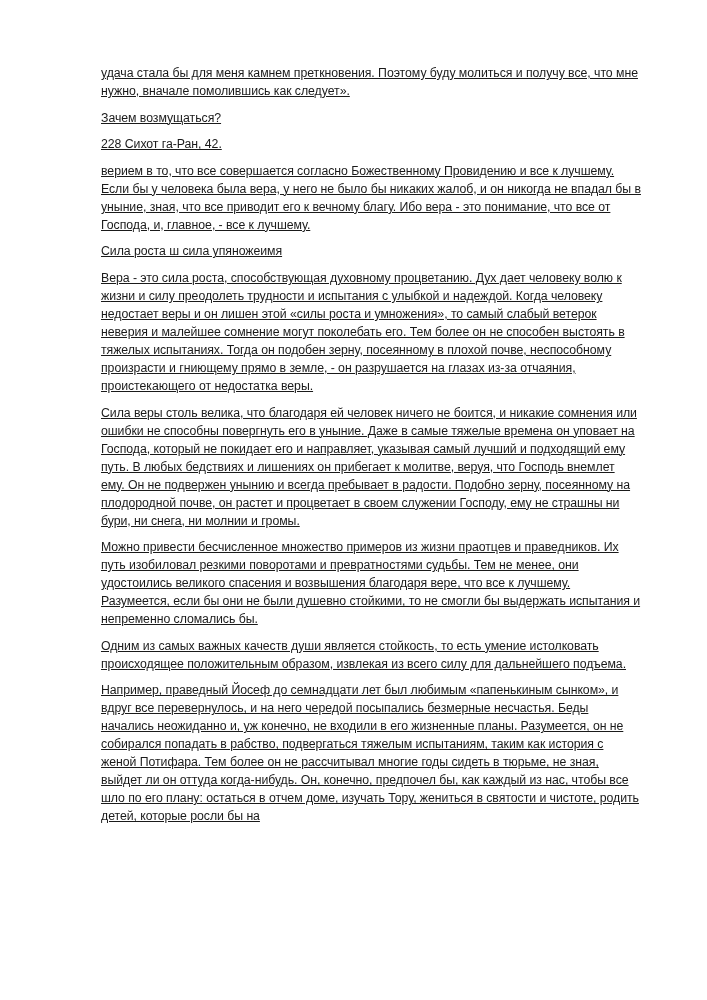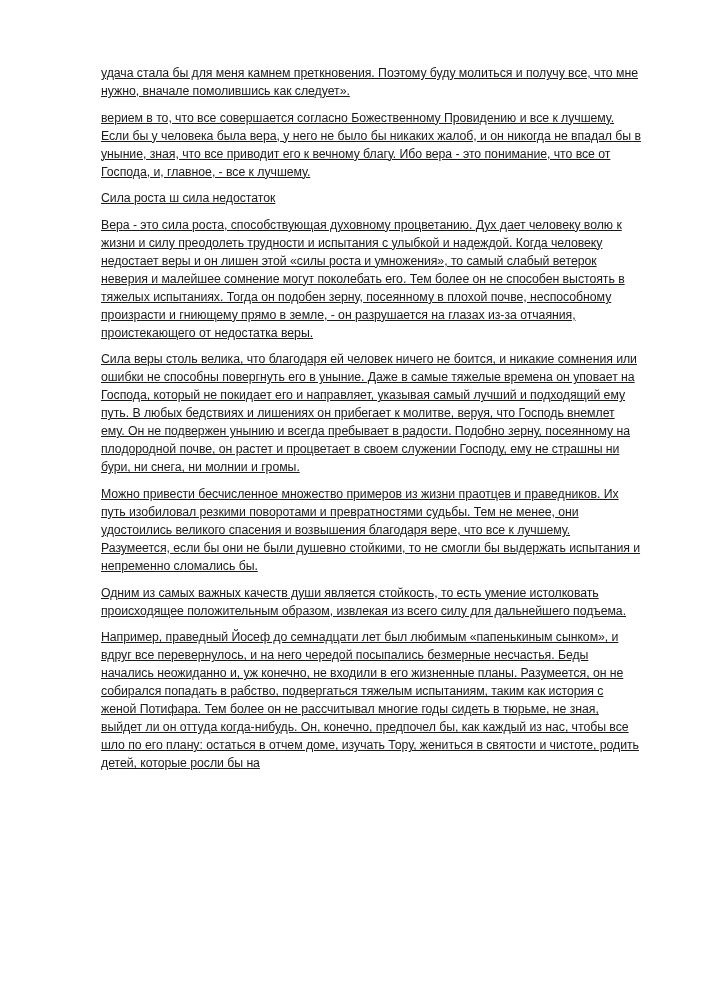--- a/index.html
+++ b/index.html
@@ -18,20 +18,22 @@
     margin: 0 0 8.6px 0;
     letter-spacing: -0.05px;
     text-decoration: underline;
   }
 </style>
 </head>
 <body>
 
 <div class="page">
   <p>удача стала бы для меня камнем преткновения. Поэтому буду молиться и получу все, что мне нужно, вначале помолившись как следует».</p>
+  <p>Зачем возмущаться?</p>
+  <p>228 Сихот га-Ран, 42.</p>
   <p>верием в то, что все совершается согласно Божественному Провидению и все к лучшему. Если бы у человека была вера, у него не было бы никаких жалоб, и он никогда не впадал бы в уныние, зная, что все приводит его к вечному благу. Ибо вера - это понимание, что все от Господа, и, главное, - все к лучшему.</p>
-  <p>Сила роста ш сила недостаток</p>
+  <p>Сила роста ш сила упяножеимя</p>
   <p>Вера - это сила роста, способствующая духовному процветанию. Дух дает человеку волю к жизни и силу преодолеть трудности и испытания с улыбкой и надеждой. Когда человеку недостает веры и он лишен этой «силы роста и умножения», то самый слабый ветерок неверия и малейшее сомнение могут поколебать его. Тем более он не способен выстоять в тяжелых испытаниях. Тогда он подобен зерну, посеянному в плохой почве, неспособному произрасти и гниющему прямо в земле, - он разрушается на глазах из-за отчаяния, проистекающего от недостатка веры.</p>
   <p>Сила веры столь велика, что благодаря ей человек ничего не боится, и никакие сомнения или ошибки не способны повергнуть его в уныние. Даже в самые тяжелые времена он уповает на Господа, который не покидает его и направляет, указывая самый лучший и подходящий ему путь. В любых бедствиях и лишениях он прибегает к молитве, веруя, что Господь внемлет ему. Он не подвержен унынию и всегда пребывает в радости. Подобно зерну, посеянному на плодородной почве, он растет и процветает в своем служении Господу, ему не страшны ни бури, ни снега, ни молнии и громы.</p>
   <p>Можно привести бесчисленное множество примеров из жизни праотцев и праведников. Их путь изобиловал резкими поворотами и превратностями судьбы. Тем не менее, они удостоились великого спасения и возвышения благодаря вере, что все к лучшему. Разумеется, если бы они не были душевно стойкими, то не смогли бы выдержать испытания и непременно сломались бы.</p>
   <p>Одним из самых важных качеств души является стойкость, то есть умение истолковать происходящее положительным образом, извлекая из всего силу для дальнейшего подъема.</p>
   <p>Например, праведный Йосеф до семнадцати лет был любимым «папенькиным сынком», и вдруг все перевернулось, и на него чередой посыпались безмерные несчастья. Беды начались неожиданно и, уж конечно, не входили в его жизненные планы. Разумеется, он не собирался попадать в рабство, подвергаться тяжелым испытаниям, таким как история с женой Потифара. Тем более он не рассчитывал многие годы сидеть в тюрьме, не зная, выйдет ли он оттуда когда-нибудь. Он, конечно, предпочел бы, как каждый из нас, чтобы все шло по его плану: остаться в отчем доме, изучать Тору, жениться в святости и чистоте, родить детей, которые росли бы на</p>
 </div>
 
 </body></html>

